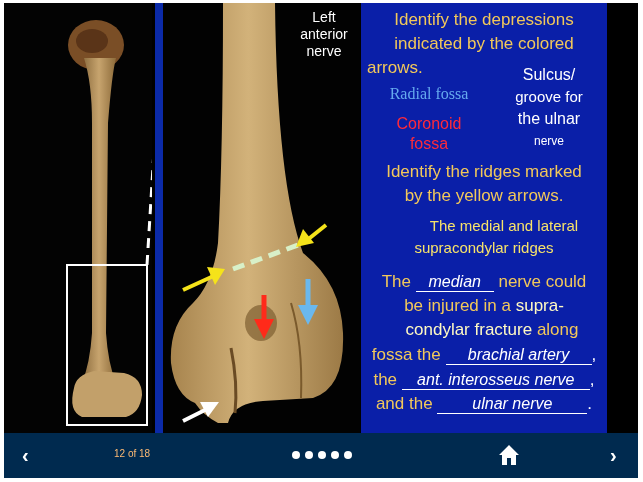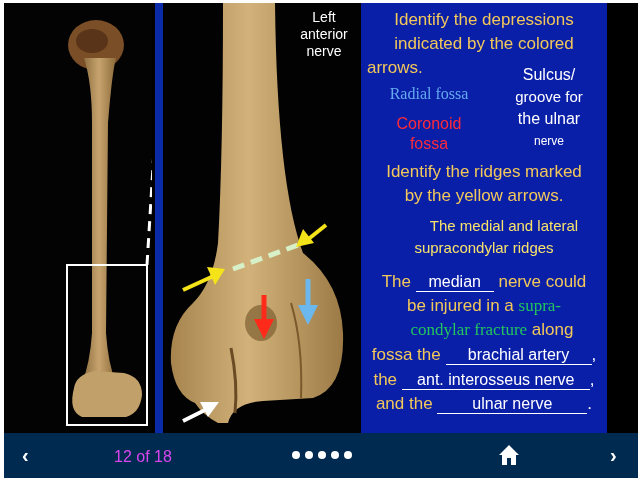--- a/index.html
+++ b/index.html
@@ -5,26 +5,26 @@
   html, body { margin:0; padding:0; }
   body { width:643px; height:482px; background:#ffffff; position:relative; overflow:hidden; font-family:"Liberation Sans", sans-serif; }
   .slide { position:absolute; left:4px; top:3px; width:634px; height:430px; background:#000; overflow:hidden; }
   .left-panel { position:absolute; left:0; top:0; width:148px; height:430px; background:#030303; }
   .blue-stripe { position:absolute; left:151px; top:0; width:8px; height:430px; background:#0b2aa8; }
   .mid-panel { position:absolute; left:159px; top:0; width:197px; height:430px; background:#020202; overflow:hidden; }
   .text-panel { position:absolute; left:357px; top:0; width:246px; height:430px; background:#0a1fa8; color:#f2c85a; text-align:center; }
   .right-strip { position:absolute; left:603px; top:0; width:31px; height:430px; background:#000; }
   .view-label { position:absolute; left:126px; top:6px; width:70px; color:#fff; font-size:14px; line-height:17px; text-align:center; }
   .tp-line { position:absolute; left:0; width:246px; font-size:17px; line-height:22px; white-space:nowrap; }
-  .y { color:#f2c85a; } .w { color:#ffffff; } .b { color:#66aaee;font-family:Liberation Serif, serif; } .r { color:#ff2a3a; } .lb { color:#22c55e;font-family:Liberation Serif, serif; }
-  .blank { display:inline-block; border-bottom:1.5px solid #ffffff; color:#ffffff; text-align:center; line-height:18px; font-size:16px; }
+  .y { color:#f2c85a; } .w { color:#ffffff; } .b { color:#66aaee;font-family:Liberation Serif, serif; } .r { color:#ff2a3a; } .lb { color:#fef9c3; }
+  .blank { display:inline-block; border-bottom:1.5px solid #ffffff; color:#ffffff; text-align:center; line-height:18px; font-size:16px;font-style:italic; }
   .navbar { position:absolute; left:4px; top:433px; width:634px; height:45px; background:#002a4f; }
   .nav-prev { position:absolute; left:18px; top:12px; width:20px; height:20px; color:#fff; font-size:20px; font-weight:bold; line-height:20px; cursor:pointer; }
   .nav-next { position:absolute; left:606px; top:12px; width:20px; height:20px; color:#fff; font-size:20px; font-weight:bold; line-height:20px; cursor:pointer; }
-  .page-count { position:absolute; left:110px; top:15px; color:#d946ef; font-size:16px;text-align:center; }
+  .page-count { position:absolute; left:110px; top:15px; color:#fdba74; font-size:10px;text-align:center; }
   .dots { position:absolute; left:288px; top:18px; display:flex; gap:5px; }
   .dot { width:8px; height:8px; border-radius:50%; background:#fff; cursor:pointer; }
   .home { position:absolute; left:494px; top:11px; width:22px; height:22px; cursor:pointer; }
 </style>
 </head>
 <body>
 
 <div class="slide">
 
   <div class="left-panel">

